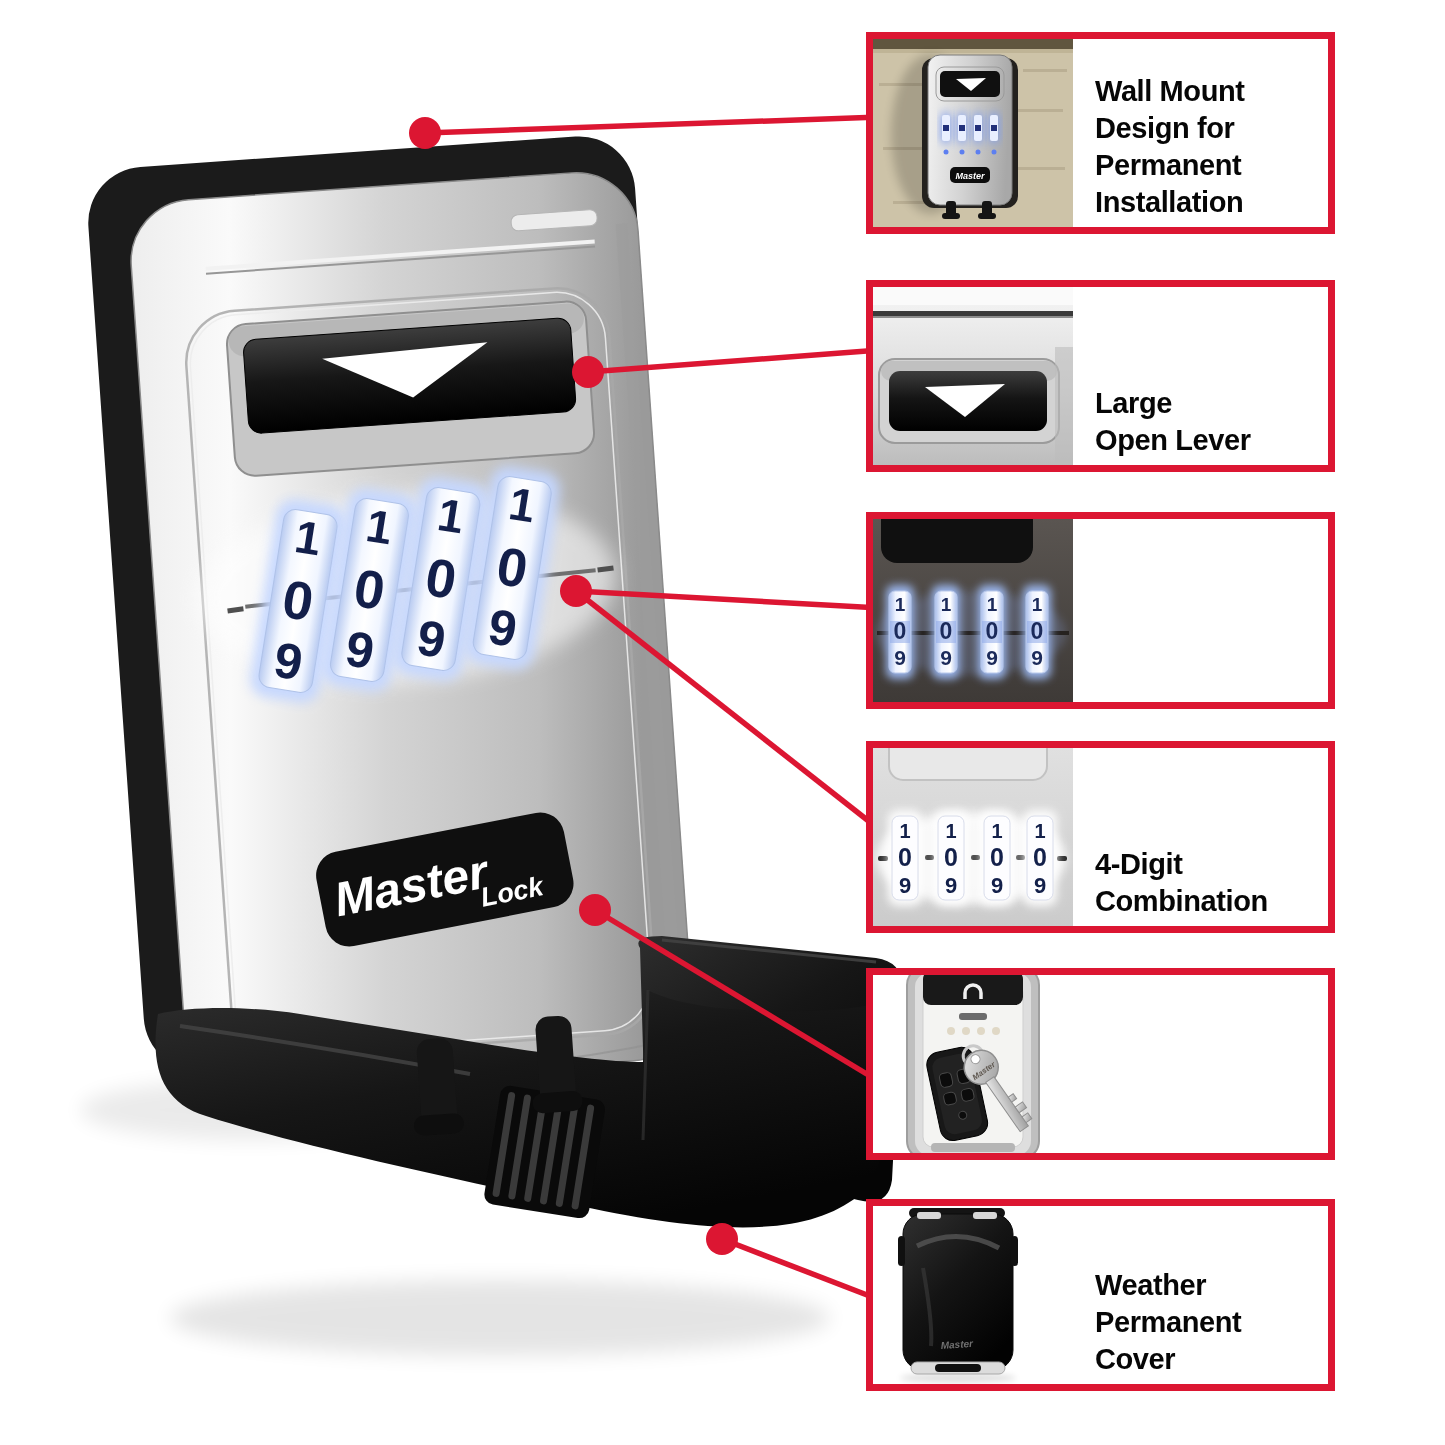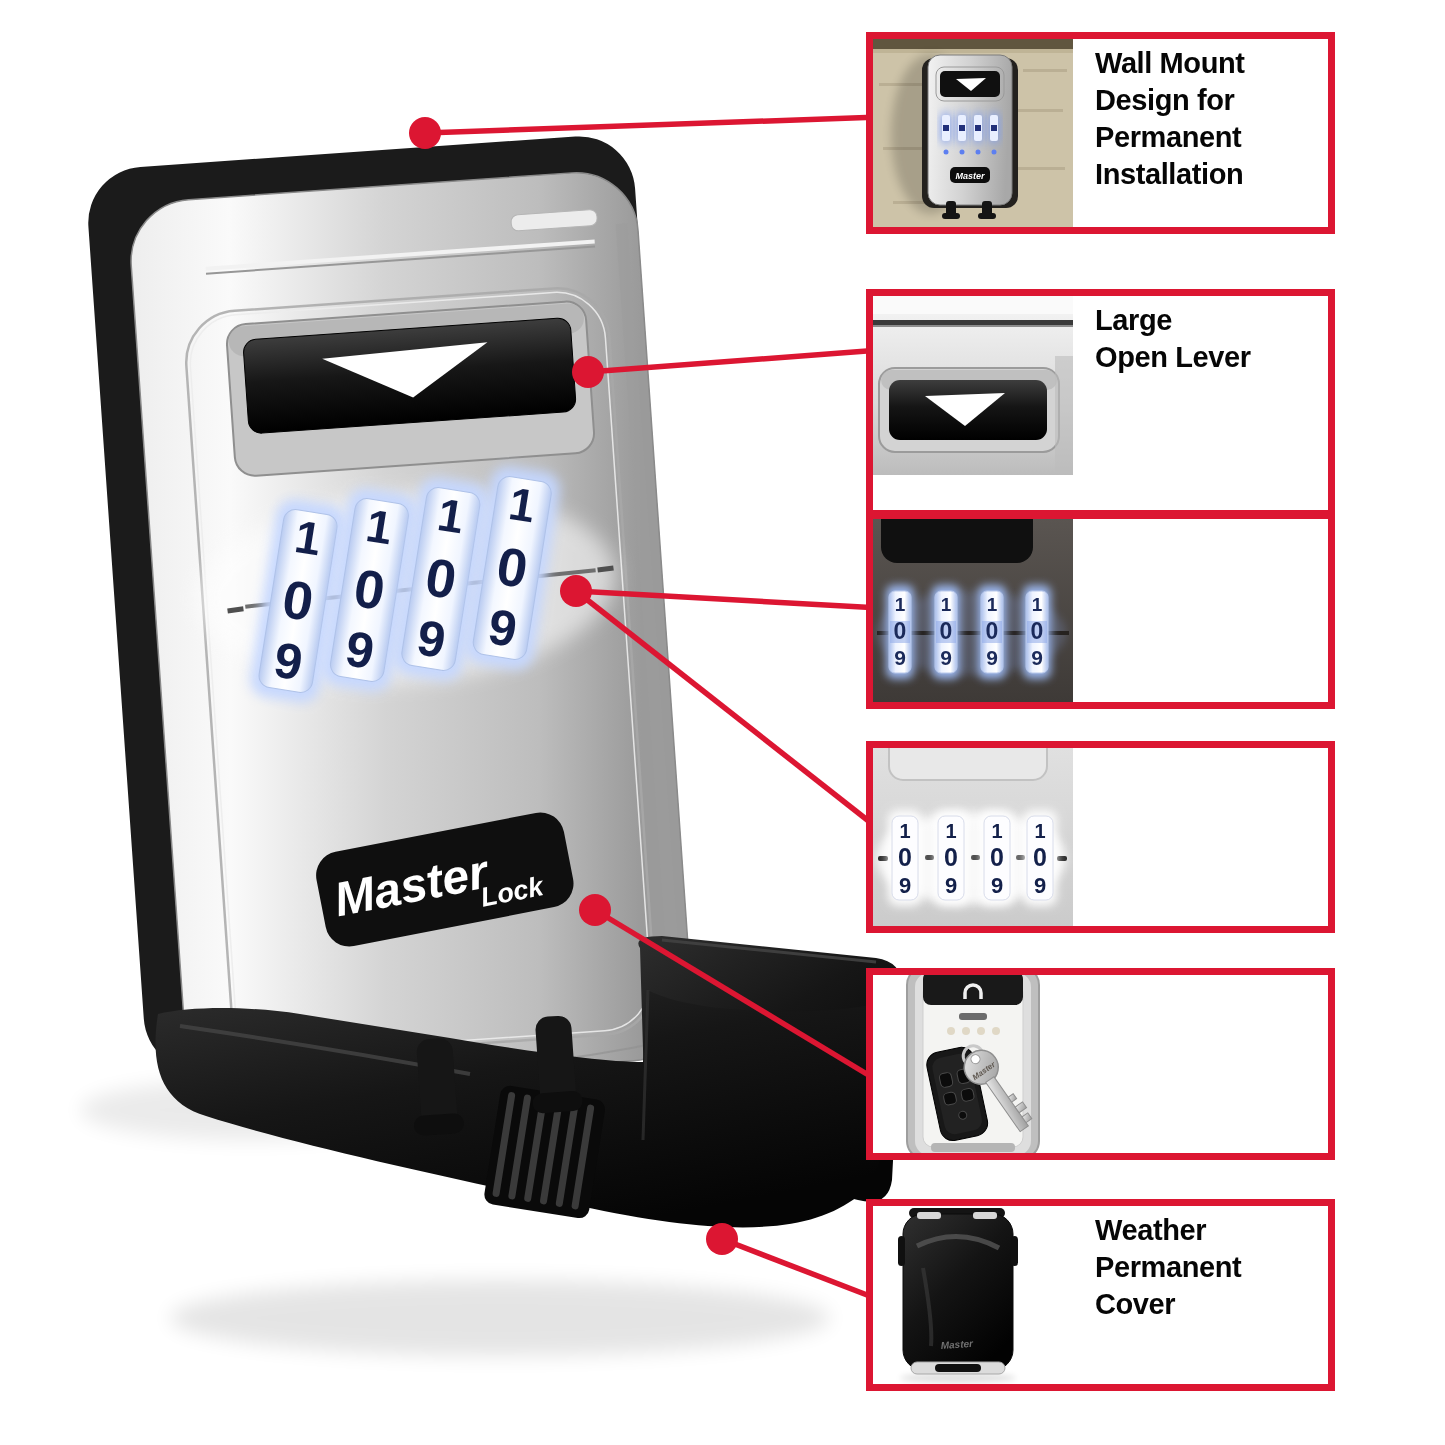--- a/index.html
+++ b/index.html
@@ -4,28 +4,28 @@
 <style>
   html,body{margin:0;padding:0;background:#fff;}
   .stage{position:relative;width:1445px;height:1445px;background:#fff;overflow:hidden;
          font-family:"Liberation Sans",sans-serif;}
   .stage svg text{font-family:"Liberation Sans",sans-serif;}
   #scene{position:absolute;left:0;top:0;z-index:1;}
   .feature{position:absolute;left:866px;width:469px;background:#fff;
            border:7px solid #dc1632;box-sizing:border-box;display:flex;
            align-items:stretch;overflow:hidden;z-index:2;}
   .f1{top:32px;height:202px}
-  .f2{top:289px;height:228px}
+  .f2{top:280px;height:192px}
   .f3{top:512px;height:197px}
   .f4{top:741px;height:192px}
   .f5{top:968px;height:192px}
   .f6{top:1199px;height:192px}
   .photo{width:200px;flex:none;position:relative;overflow:hidden;background:#fff;}
   .photo svg{position:absolute;left:0;top:0;display:block;}
-  .label{flex:1;display:flex;align-items:flex-start;padding:6px 8px 6px 22px;}
+  .label{flex:1;display:flex;align-items:flex-end;padding:6px 8px 6px 22px;}
   .label span{font-weight:700;font-size:29px;line-height:37px;color:#060606;
               letter-spacing:-0.4px;white-space:pre-line;}
   .serifital{font-family:"Liberation Serif",serif;font-style:italic;font-weight:700;}
 </style>
 </head>
 <body>
 
 <div class="stage">
 
   <svg id="scene" width="1445" height="1445" viewBox="0 0 1445 1445">
@@ -390,20 +390,24 @@
           <g>
             <rect x="150" y="62" width="34" height="96" rx="9" fill="#ffffff" opacity="0.95" filter="url(#p4b)"></rect>
             <rect x="154" y="68" width="26" height="84" rx="7" fill="#fdfdff" stroke="#d8dcea"></rect>
             <text x="167" y="90" font-size="20" font-weight="700" fill="#13204a" text-anchor="middle">1</text>
             <text x="167" y="118" font-size="25" font-weight="700" fill="#13204a" text-anchor="middle">0</text>
             <text x="167" y="145" font-size="22" font-weight="700" fill="#13204a" text-anchor="middle">9</text>
           </g>
         </g>
       </svg>
     </div>
+    <div class="label">
+      <span>4-Digit
+Combination</span>
+    </div>
   </div>
 
   <div class="feature f5">
     <div class="photo">
       <svg width="200" height="178" viewBox="0 0 200 178">
         <defs>
           <linearGradient id="p5k" x1="0" y1="0" x2="1" y2="1">
             <stop offset="0" stop-color="#e8e8e8"></stop>
               <stop offset="0.5" stop-color="#c2c2c2"></stop>
               <stop offset="1" stop-color="#9e9e9e"></stop>

